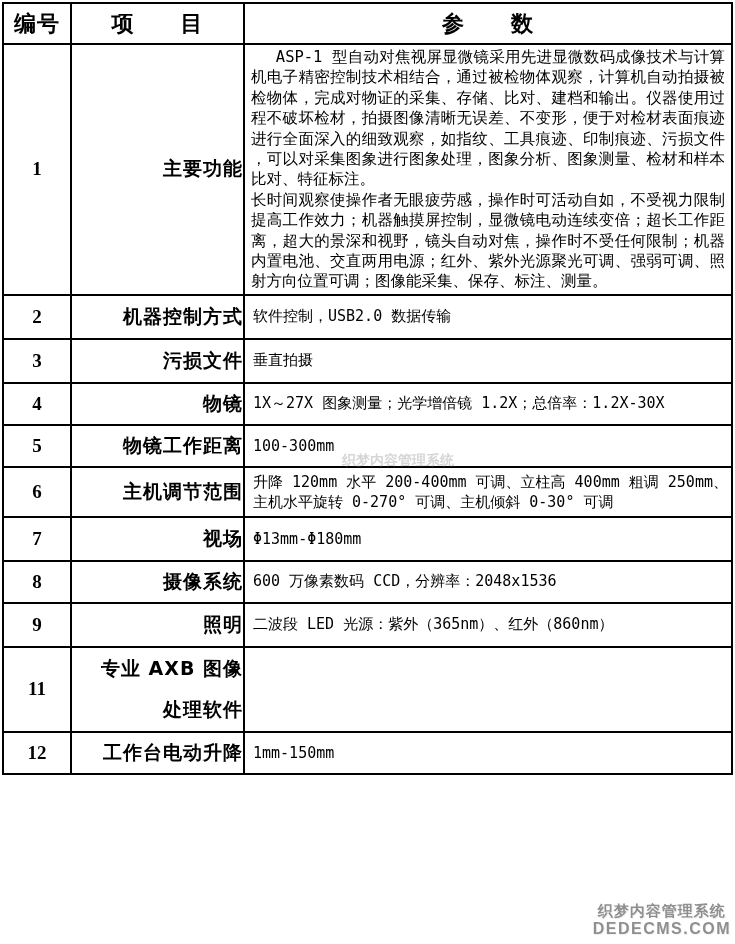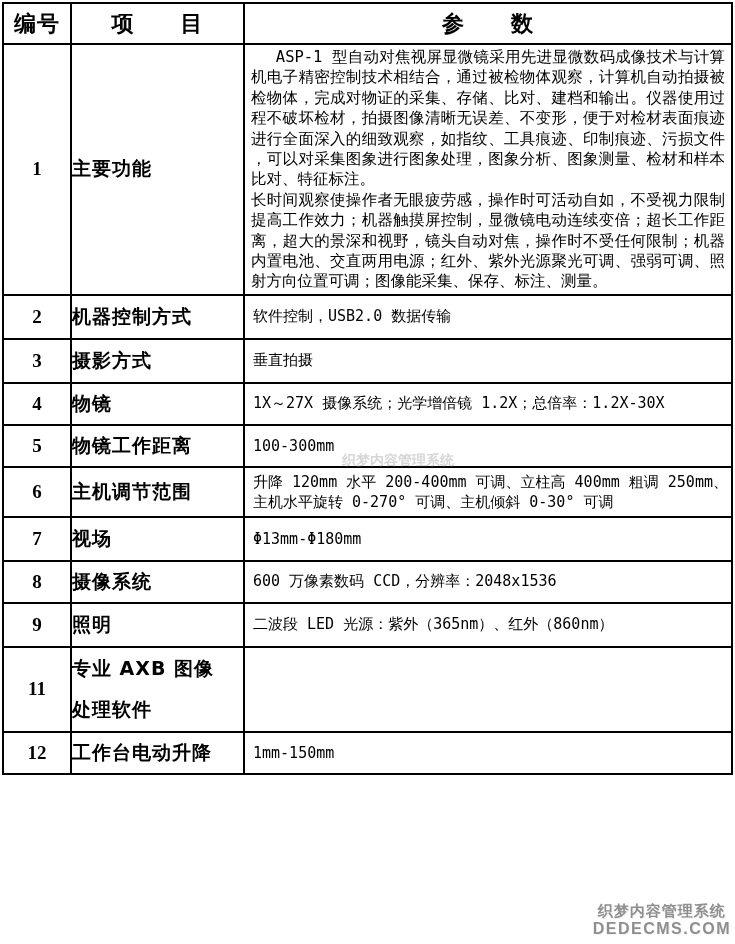--- a/index.html
+++ b/index.html
@@ -40,22 +40,23 @@
   td.no {
     font-family: "Liberation Serif", serif;
     font-weight: bold;
     font-size: 19px;
     text-align: center;
   }
   td.item {
     font-family: "DejaVu Sans", sans-serif;
     font-weight: bold;
     font-size: 19px;
-    text-align: left;
+    text-align: right;
     letter-spacing: 1px;
+    padding-left: 10px;
   }
   td.param {
     font-family: "DejaVu Sans Mono", monospace;
     font-size: 15px;
     text-align: left;
     padding: 4px 0 4px 8px;
     white-space: pre-wrap;
   }
   td.param-long {
     font-family: "DejaVu Sans Mono", monospace;
@@ -133,28 +134,28 @@
     </tr>
 
     <tr style="height:44px;">
       <td class="no">2</td>
       <td class="item">机器控制方式</td>
       <td class="param">软件控制，USB2.0 数据传输</td>
     </tr>
 
     <tr style="height:44px;">
       <td class="no">3</td>
-      <td class="item">摄影方式</td>
+      <td class="item">污损文件</td>
       <td class="param">垂直拍摄</td>
     </tr>
 
     <tr style="height:42px;">
       <td class="no">4</td>
       <td class="item">物镜</td>
-      <td class="param">1X～27X 摄像系统；光学增倍镜 1.2X；总倍率：1.2X-30X</td>
+      <td class="param">1X～27X 图象测量；光学增倍镜 1.2X；总倍率：1.2X-30X</td>
     </tr>
 
     <tr style="height:42px;">
       <td class="no">5</td>
       <td class="item">物镜工作距离</td>
       <td class="param">100-300mm</td>
     </tr>
 
     <tr style="height:46px;">
       <td class="no">6</td>

